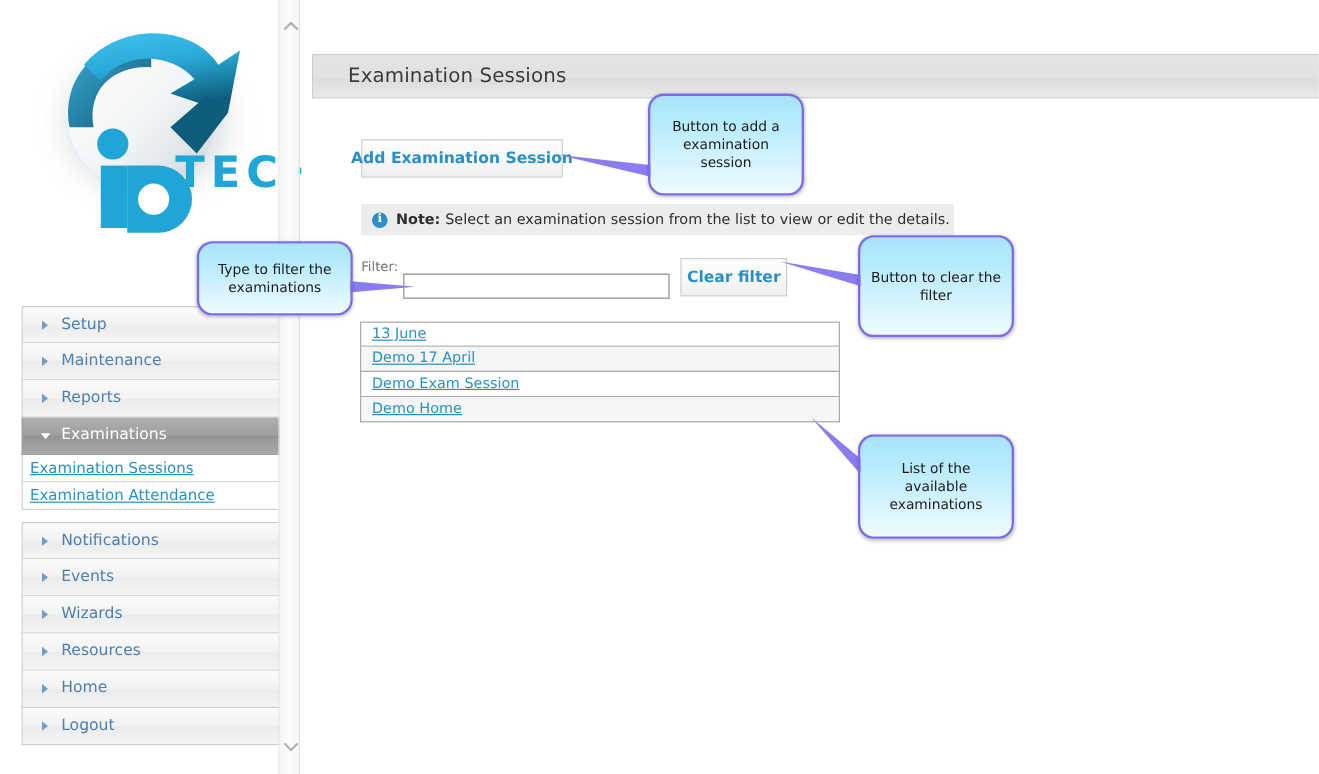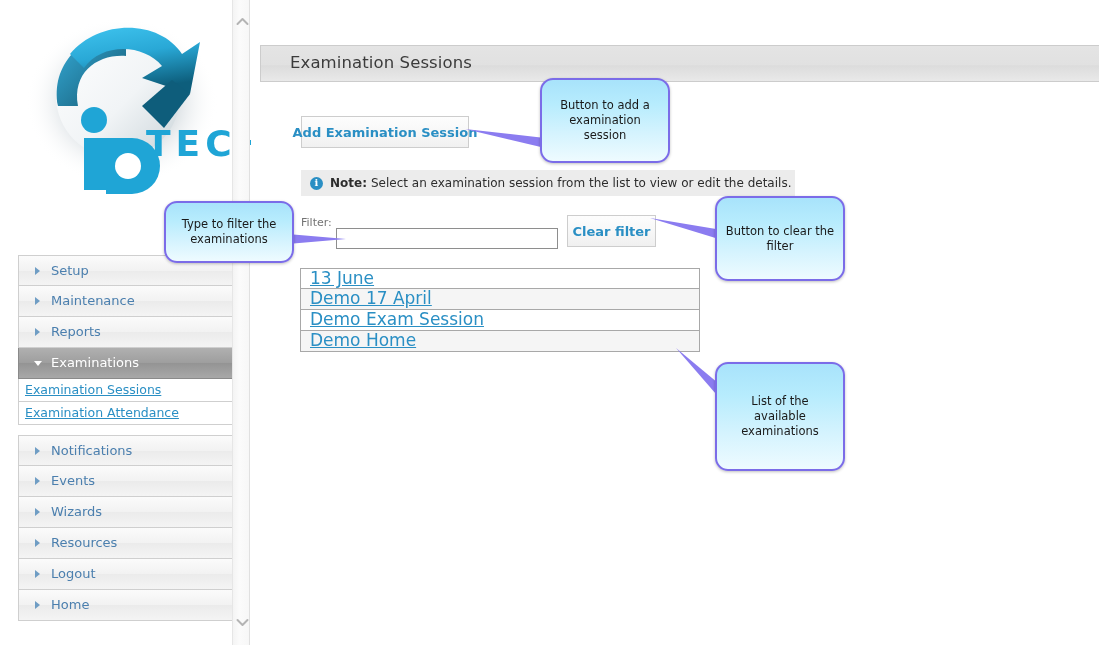--- a/index.html
+++ b/index.html
@@ -220,21 +220,21 @@
     border: 1px solid #a8a8a8;
     border-top: none;
     background: #ffffff;
     padding-left: 9px;
   }
   .list-row:first-child { border-top: 1px solid #a8a8a8; }
   .list-row:nth-child(even) { background: #f5f5f5; }
   .list-row a {
     color: #2a8fc4;
     text-decoration: underline;
-    font-size: 17px;
+    font-size: 12px;
   }
 
   
   .callout {
     position: absolute;
     box-sizing: border-box;
     border: 2px solid #7b6ce8;
     border-radius: 13px;
     background: linear-gradient(to bottom, #a8e3fb 0%, #b7ecfd 30%, #d4f3fe 65%, #eefbff 100%);
     box-shadow: 0 1px 3px rgba(0,0,0,.25);
@@ -250,21 +250,21 @@
   }
   .tail {
     position: absolute;
     z-index: 4;
   }
   .tail svg { display: block; overflow: visible; }
 
   #callout-add      { left: 540px; top: 78px;  width: 130px; height: 85px; }
   #callout-filter   { left: 164px; top: 201px; width: 130px; height: 62px; }
   #callout-clear    { left: 715px; top: 196px; width: 130px; height: 85px; }
-  #callout-list     { left: 715px; top: 362px; width: 130px; height: 109px; }
+  #callout-list     { left: 715px; top: 362px; width: 130px; height: 87px; }
 </style>
 </head>
 <body>
 
 <div id="left-col">
 
   <div id="logo">
     <svg width="240" height="190" viewBox="0 0 240 190">
       <defs>
         <linearGradient id="sphereGrad" x1="0" y1="0" x2="1" y2="1">
@@ -338,25 +338,25 @@
     <div class="nav-item">
       <span class="arrow"></span>
       <span>Wizards</span>
     </div>
     <div class="nav-item">
       <span class="arrow"></span>
       <span>Resources</span>
     </div>
     <div class="nav-item">
       <span class="arrow"></span>
+      <span>Home</span>
+    </div>
+    <div class="nav-item">
+      <span class="arrow"></span>
       <span>Logout</span>
-    </div>
-    <div class="nav-item">
-      <span class="arrow"></span>
-      <span>Home</span>
     </div>
 
   </div>
 </div>
 
 <div id="scrollbar">
   <div class="sb-arrow" id="sb-up">
     <svg width="13" height="9" viewBox="0 0 13 9">
       <path d="M1.5 7 L6.5 2 L11.5 7" fill="none" stroke="#b4b4b4" stroke-width="2" stroke-linecap="round" stroke-linejoin="round"></path>
     </svg>

